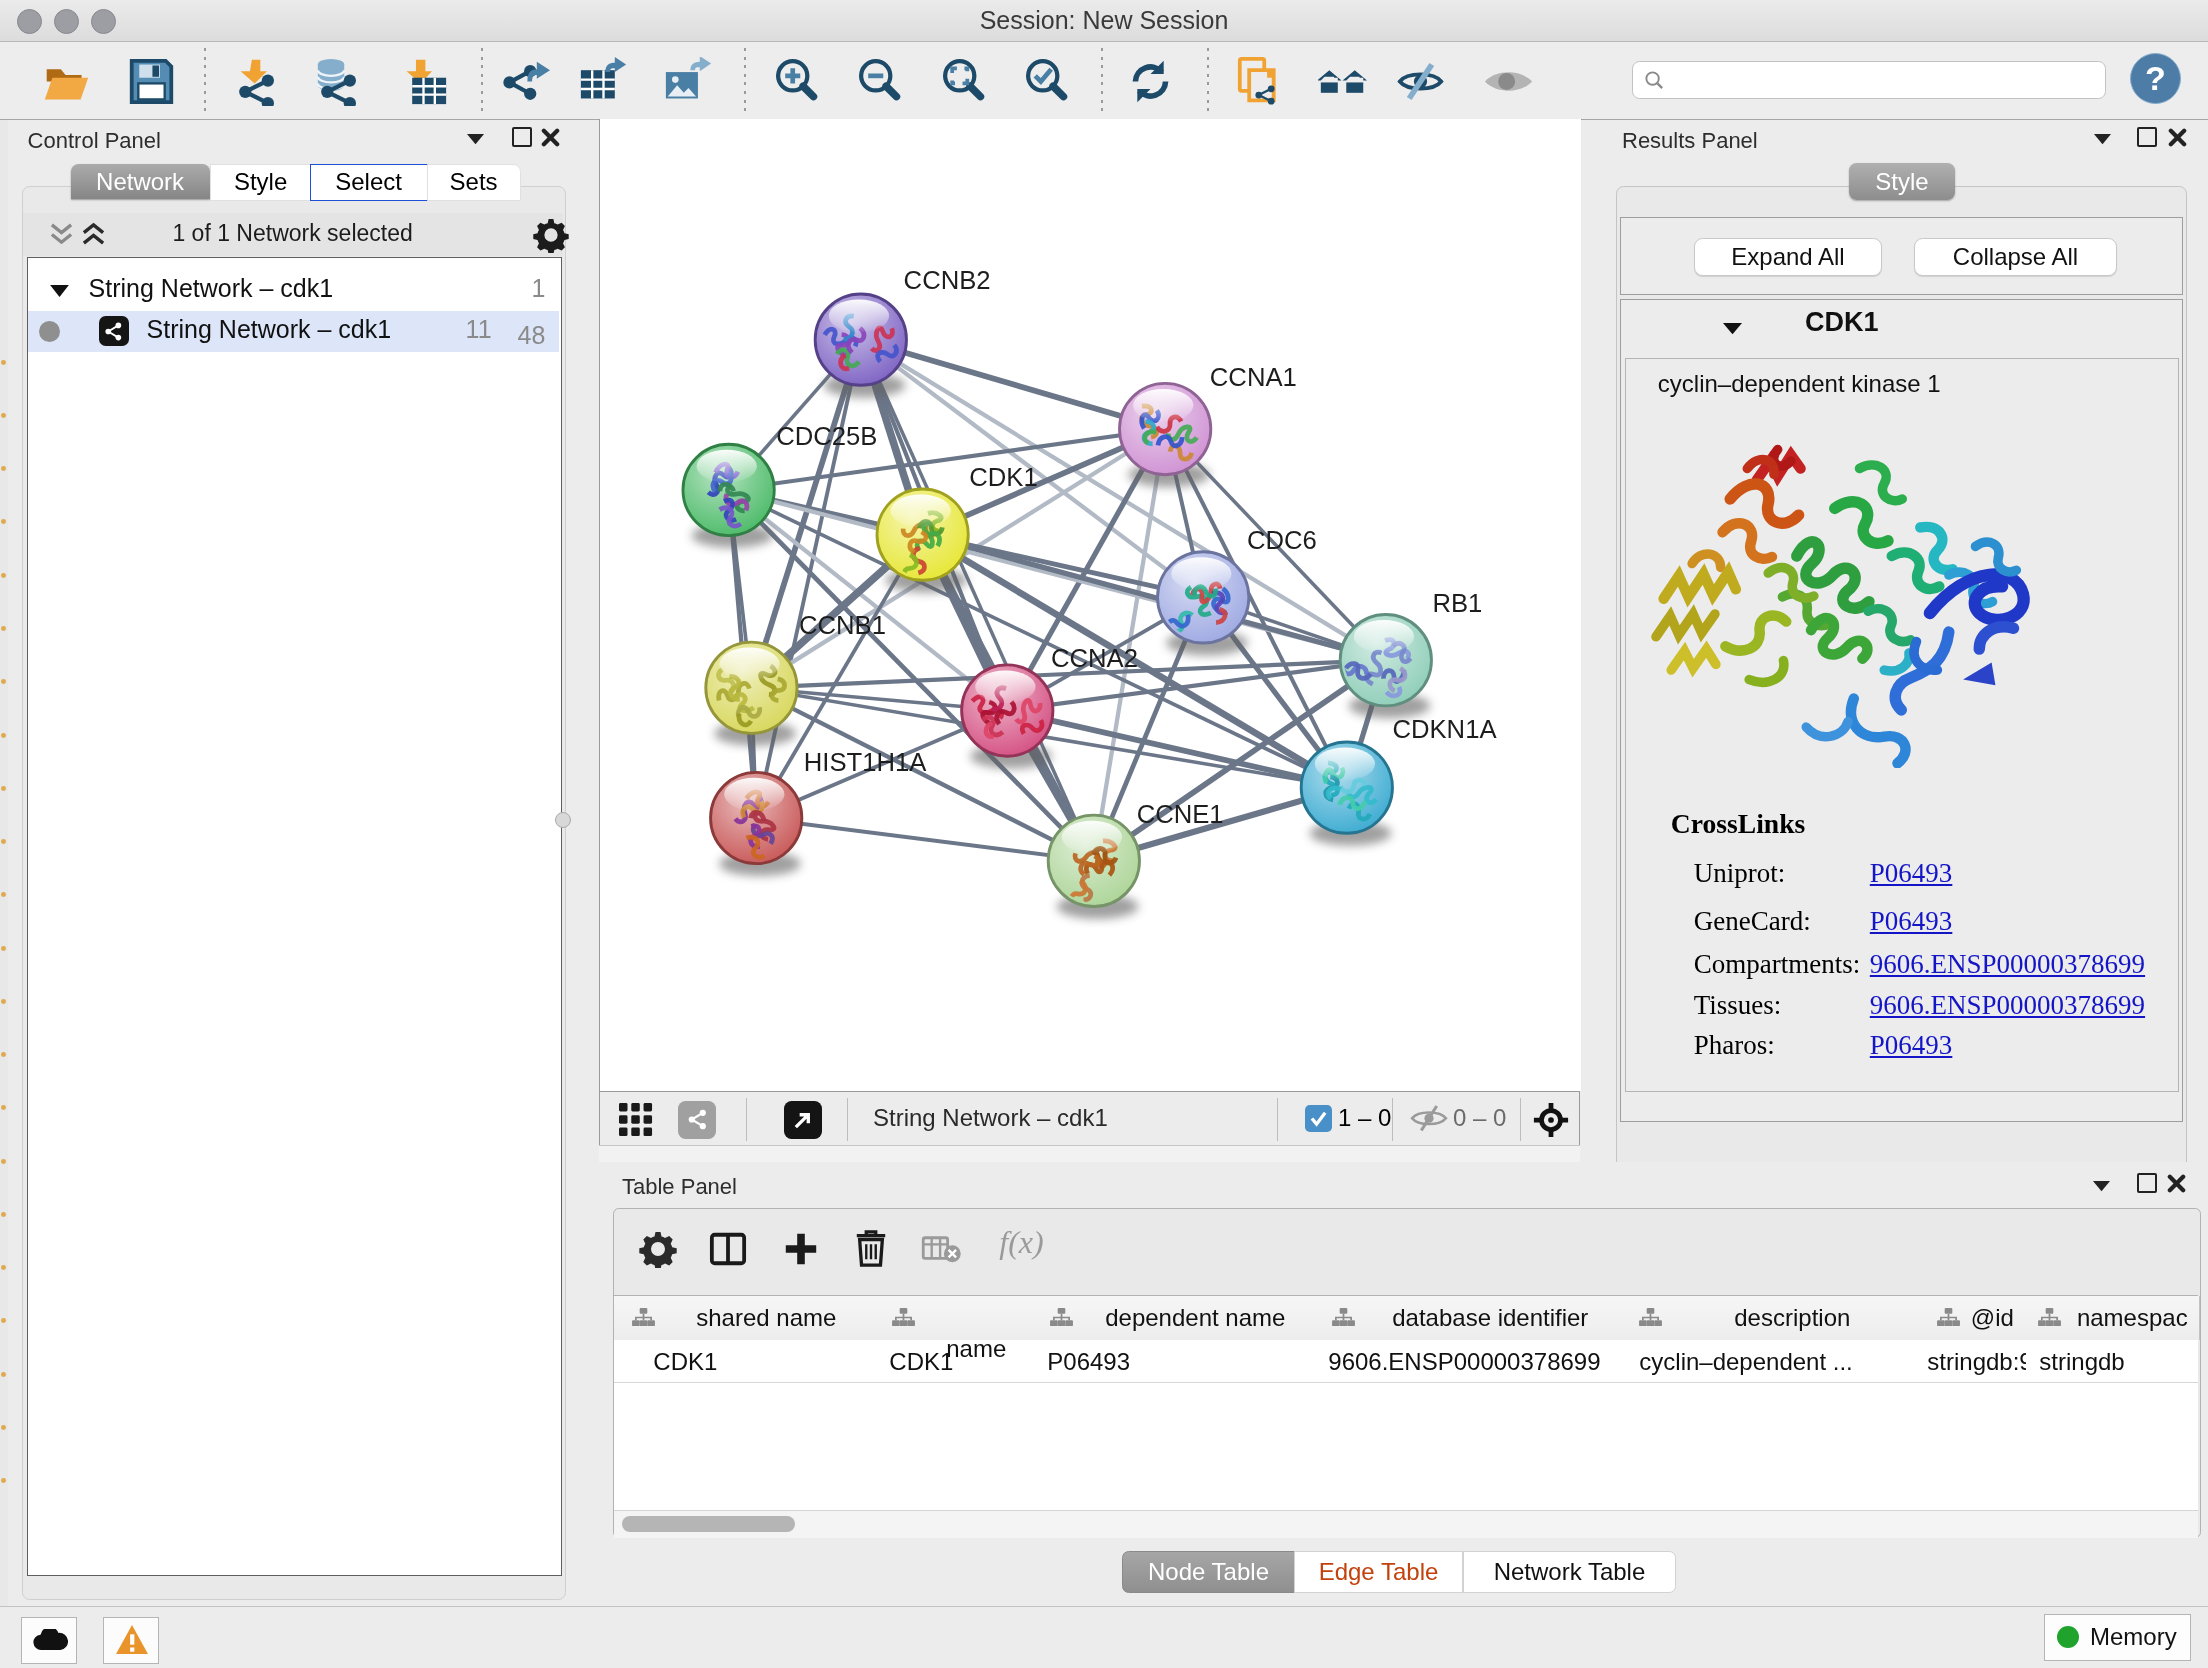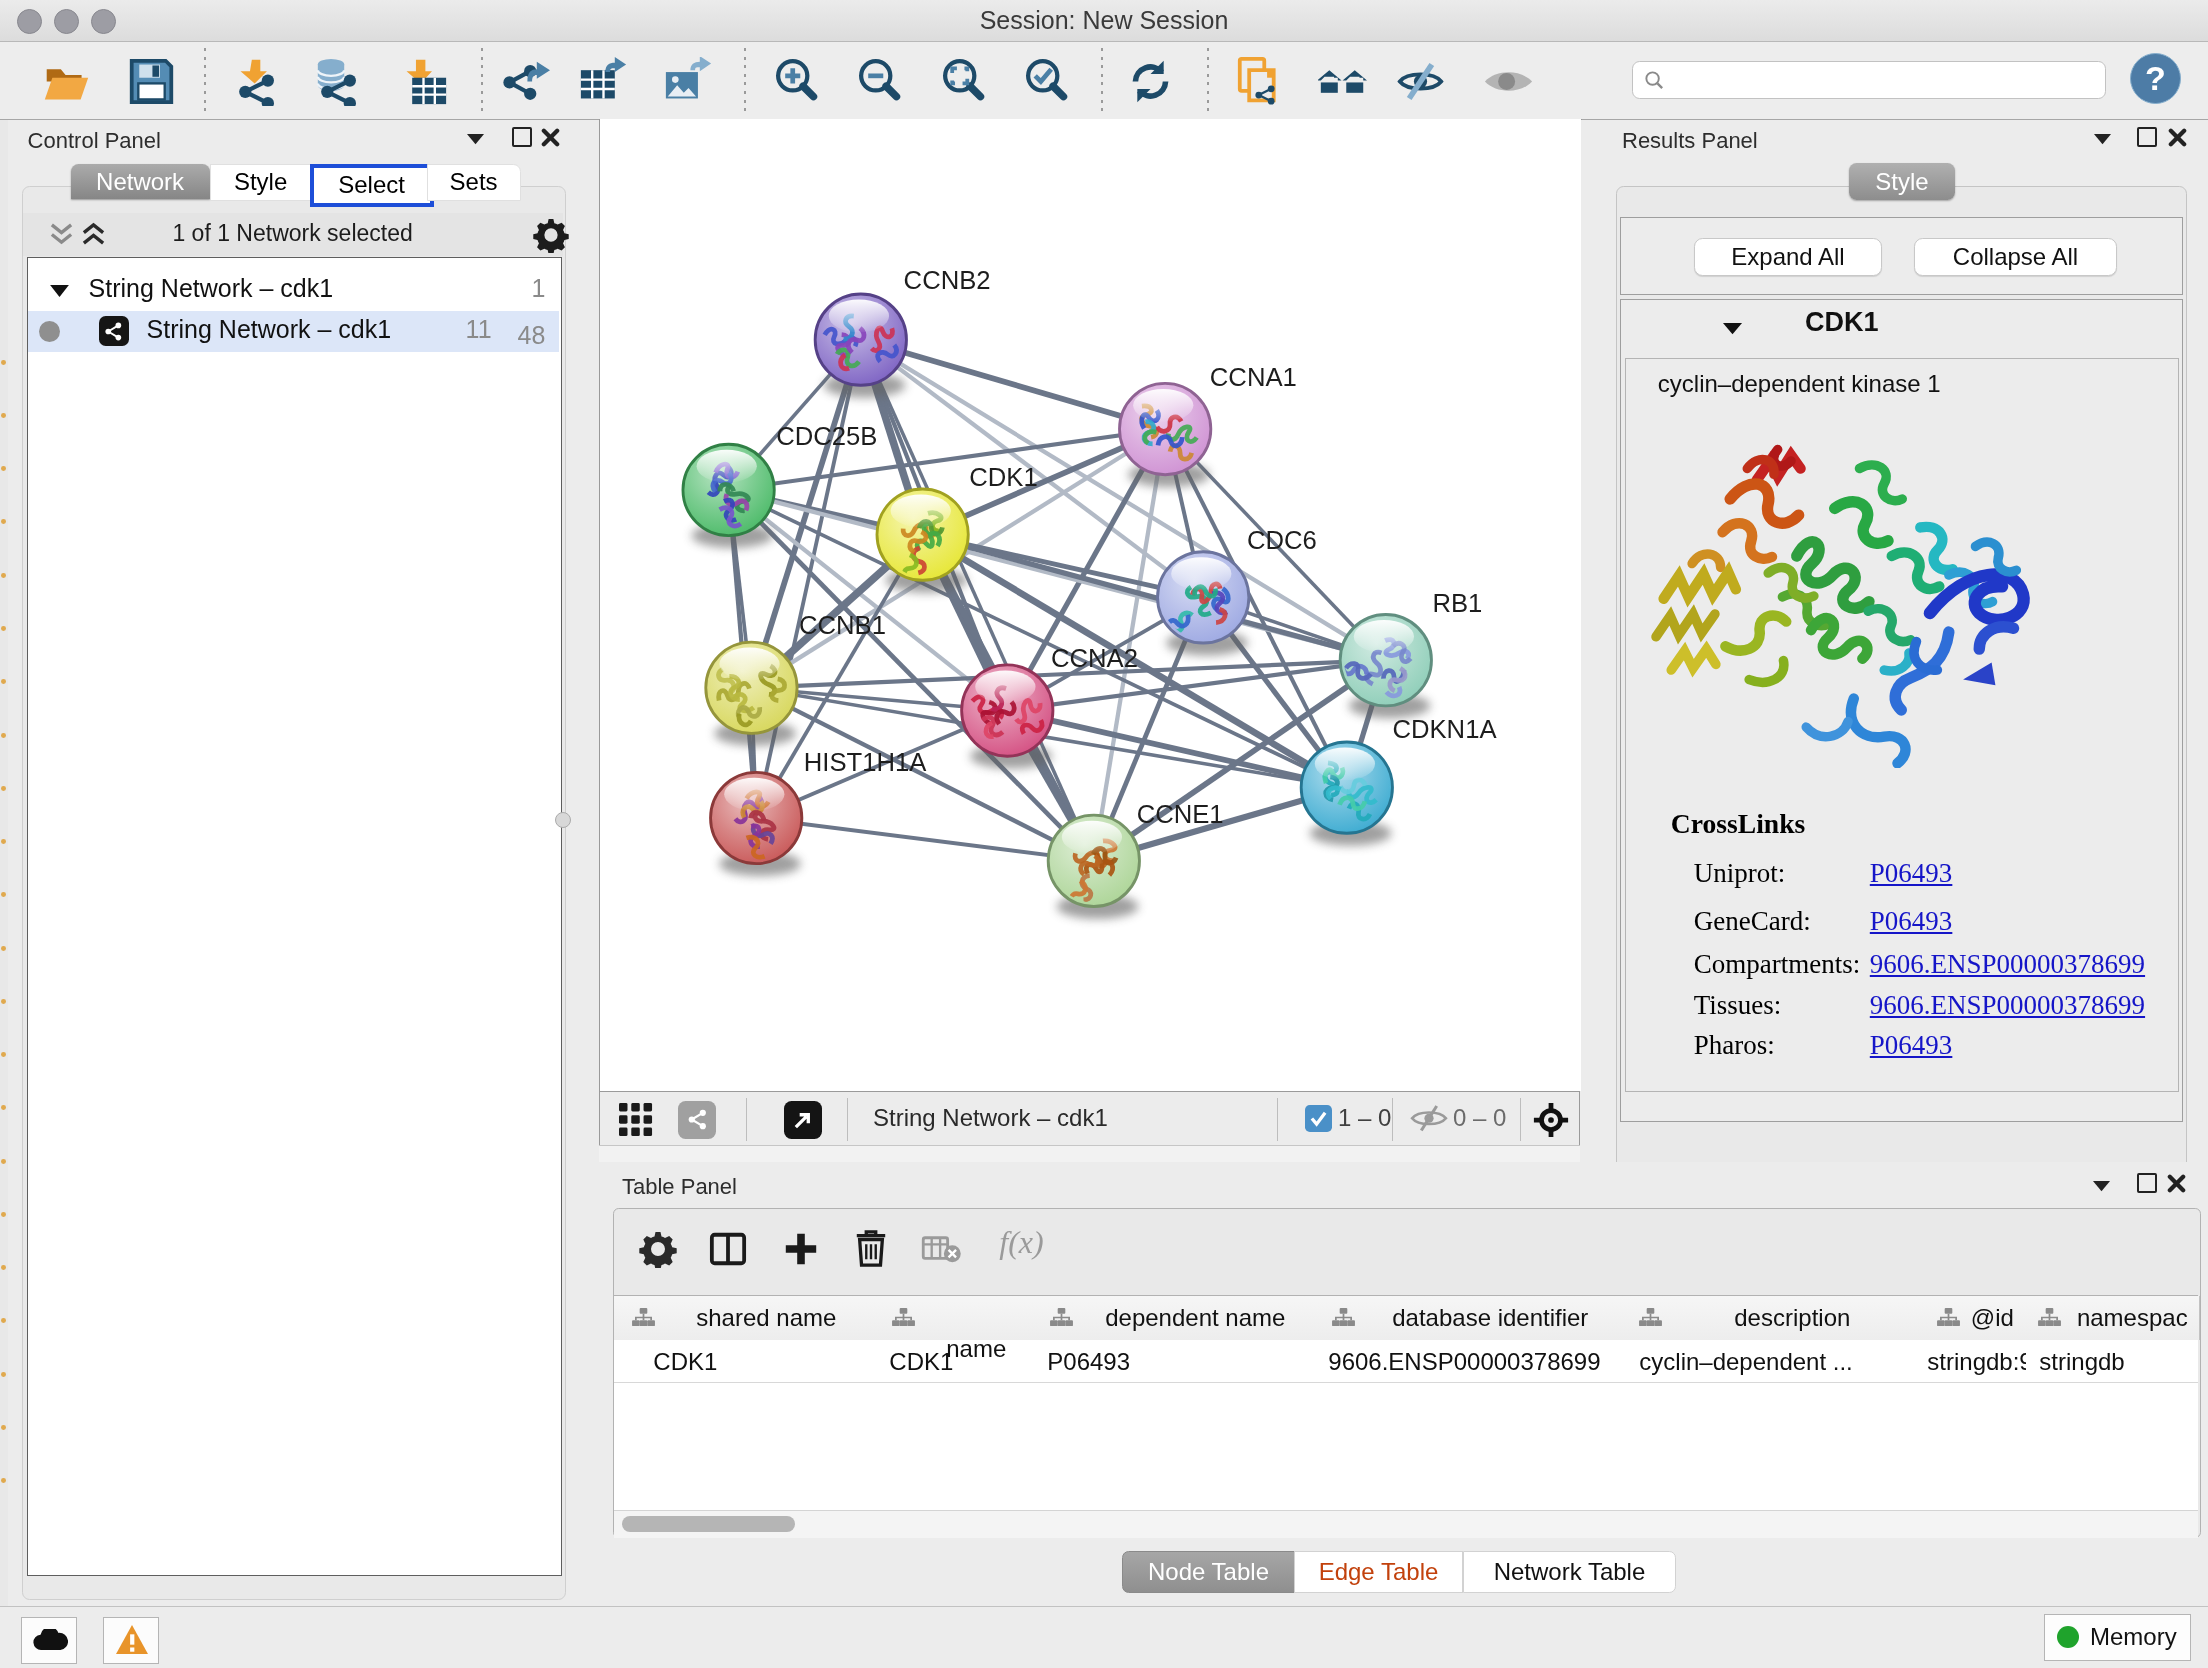--- a/index.html
+++ b/index.html
@@ -181,21 +181,21 @@
     </svg>
  <div class="abs" style="left:504px;top:6.7px;width:16px;height:16px;border:2.9px solid #222;border-radius:1.9px;"></div>
  <svg class="abs" style="left:533px;top:7.6px" width="19" height="19" viewBox="0 0 20 20">
       <path d="M3 3 L17 17 M17 3 L3 17" stroke="#222" stroke-width="4.5" stroke-linecap="round"></path>
     </svg>
 
  <div class="abs" style="left:14.3px;top:66px;width:542px;height:1412px;background:#e9e9e9;border:1px solid #cfcfcf;border-radius:7.6px;"></div>
 
  <div class="abs" style="left:63px;top:44px;width:139px;height:35px;background:linear-gradient(#ababab,#868686);border-radius:7.6px 7.6px 0 0;color:#fff;font-size:24px;text-align:center;line-height:35px;box-shadow:0 1px 1.9px rgba(0,0,0,0.35);">Network</div>
  <div class="abs" style="left:202px;top:44px;width:100px;height:35px;background:#fff;border:1px solid #e0e0e0;font-size:24px;text-align:center;line-height:34px;color:#000;">Style</div>
- <div class="abs" style="left:302px;top:44px;width:116px;height:35px;background:#fff;border:4px solid #1d4ed8;font-size:24px;text-align:center;line-height:34px;color:#000;">Select</div>
+ <div class="abs" style="left:302px;top:44px;width:116px;height:35px;background:#fff;border:1px solid #1d4ed8;font-size:24px;text-align:center;line-height:34px;color:#000;">Select</div>
  <div class="abs" style="left:419px;top:44px;width:92px;height:35px;background:#fff;border:1px solid #e0e0e0;border-radius:0 7.6px 0 0;font-size:24px;text-align:center;line-height:34px;color:#000;">Sets</div>
 
  <div class="abs" style="left:15px;top:93px;width:540px;height:43px;background:#e4e4e4;">
   <svg class="abs" style="left:25px;top:8.6px" width="27" height="25" viewBox="0 0 28 26">
         <path d="M4 3 l10 8 10-8 M4 13 l10 8 10-8" stroke="#8a8a8a" stroke-width="3.5" fill="none"></path>
       </svg>
   <svg class="abs" style="left:57px;top:8.6px" width="27" height="25" viewBox="0 0 28 26">
         <path d="M4 11 L14 3 24 11 M4 22 L14 14 24 22" stroke="#2a2a2a" stroke-width="3.5" fill="none"></path>
       </svg>
   <div class="abs" style="left:0;top:6.7px;width:540px;text-align:center;font-size:23px;color:#1c1c1c;">1 of 1 Network selected</div>
@@ -575,21 +575,21 @@
       </svg>
  </div>
  <div class="abs" style="left:247px;top:5.7px;width:1px;height:43px;background:#bdbdbd;"></div>
  <div class="abs" style="left:273px;top:12.4px;font-size:24px;color:#2a2a2a;">String Network – cdk1</div>
  <div class="abs" style="left:677px;top:5.7px;width:1px;height:43px;background:#bdbdbd;"></div>
  <div class="abs" style="left:705px;top:13.3px;width:27px;height:27px;background:#4a90c8;border-radius:4.8px;">
   <svg class="abs" style="left:3.8px;top:4.8px" width="19" height="17" viewBox="0 0 20 18">
         <path d="M3 9 l5 6 L17 3" stroke="#fff" stroke-width="3.5" fill="none"></path>
       </svg>
  </div>
- <div class="abs" style="left:738px;top:12.4px;font-size:24px;color:#404040;">1 – 0</div>
+ <div class="abs" style="left:738px;top:12.4px;font-size:24px;color:#000000;">1 – 0</div>
  <div class="abs" style="left:792px;top:5.7px;width:1px;height:43px;background:#bdbdbd;"></div>
  <svg class="abs" style="left:809px;top:12.4px" width="40" height="28.5" viewBox="0 0 52 36">
   <path d="M4 18 C12 8 40 8 48 18 C40 28 12 28 4 18 z" fill="none" stroke="#9a9a9a" stroke-width="3.5"></path>
   <circle cx="26" cy="18" r="6" fill="#9a9a9a"></circle>
       <path d="M36 2 L16 34" stroke="#9a9a9a" stroke-width="4"></path>
  </svg>
  <div class="abs" style="left:853px;top:12.4px;font-size:24px;color:#6b6b6b;">0 – 0</div>
  <div class="abs" style="left:920px;top:5.7px;width:1px;height:43px;background:#bdbdbd;"></div>
  <svg class="abs" style="left:932px;top:8.6px" width="38" height="38" viewBox="0 0 40 40">
   <circle cx="20" cy="20" r="10" fill="none" stroke="#111" stroke-width="5"></circle>

